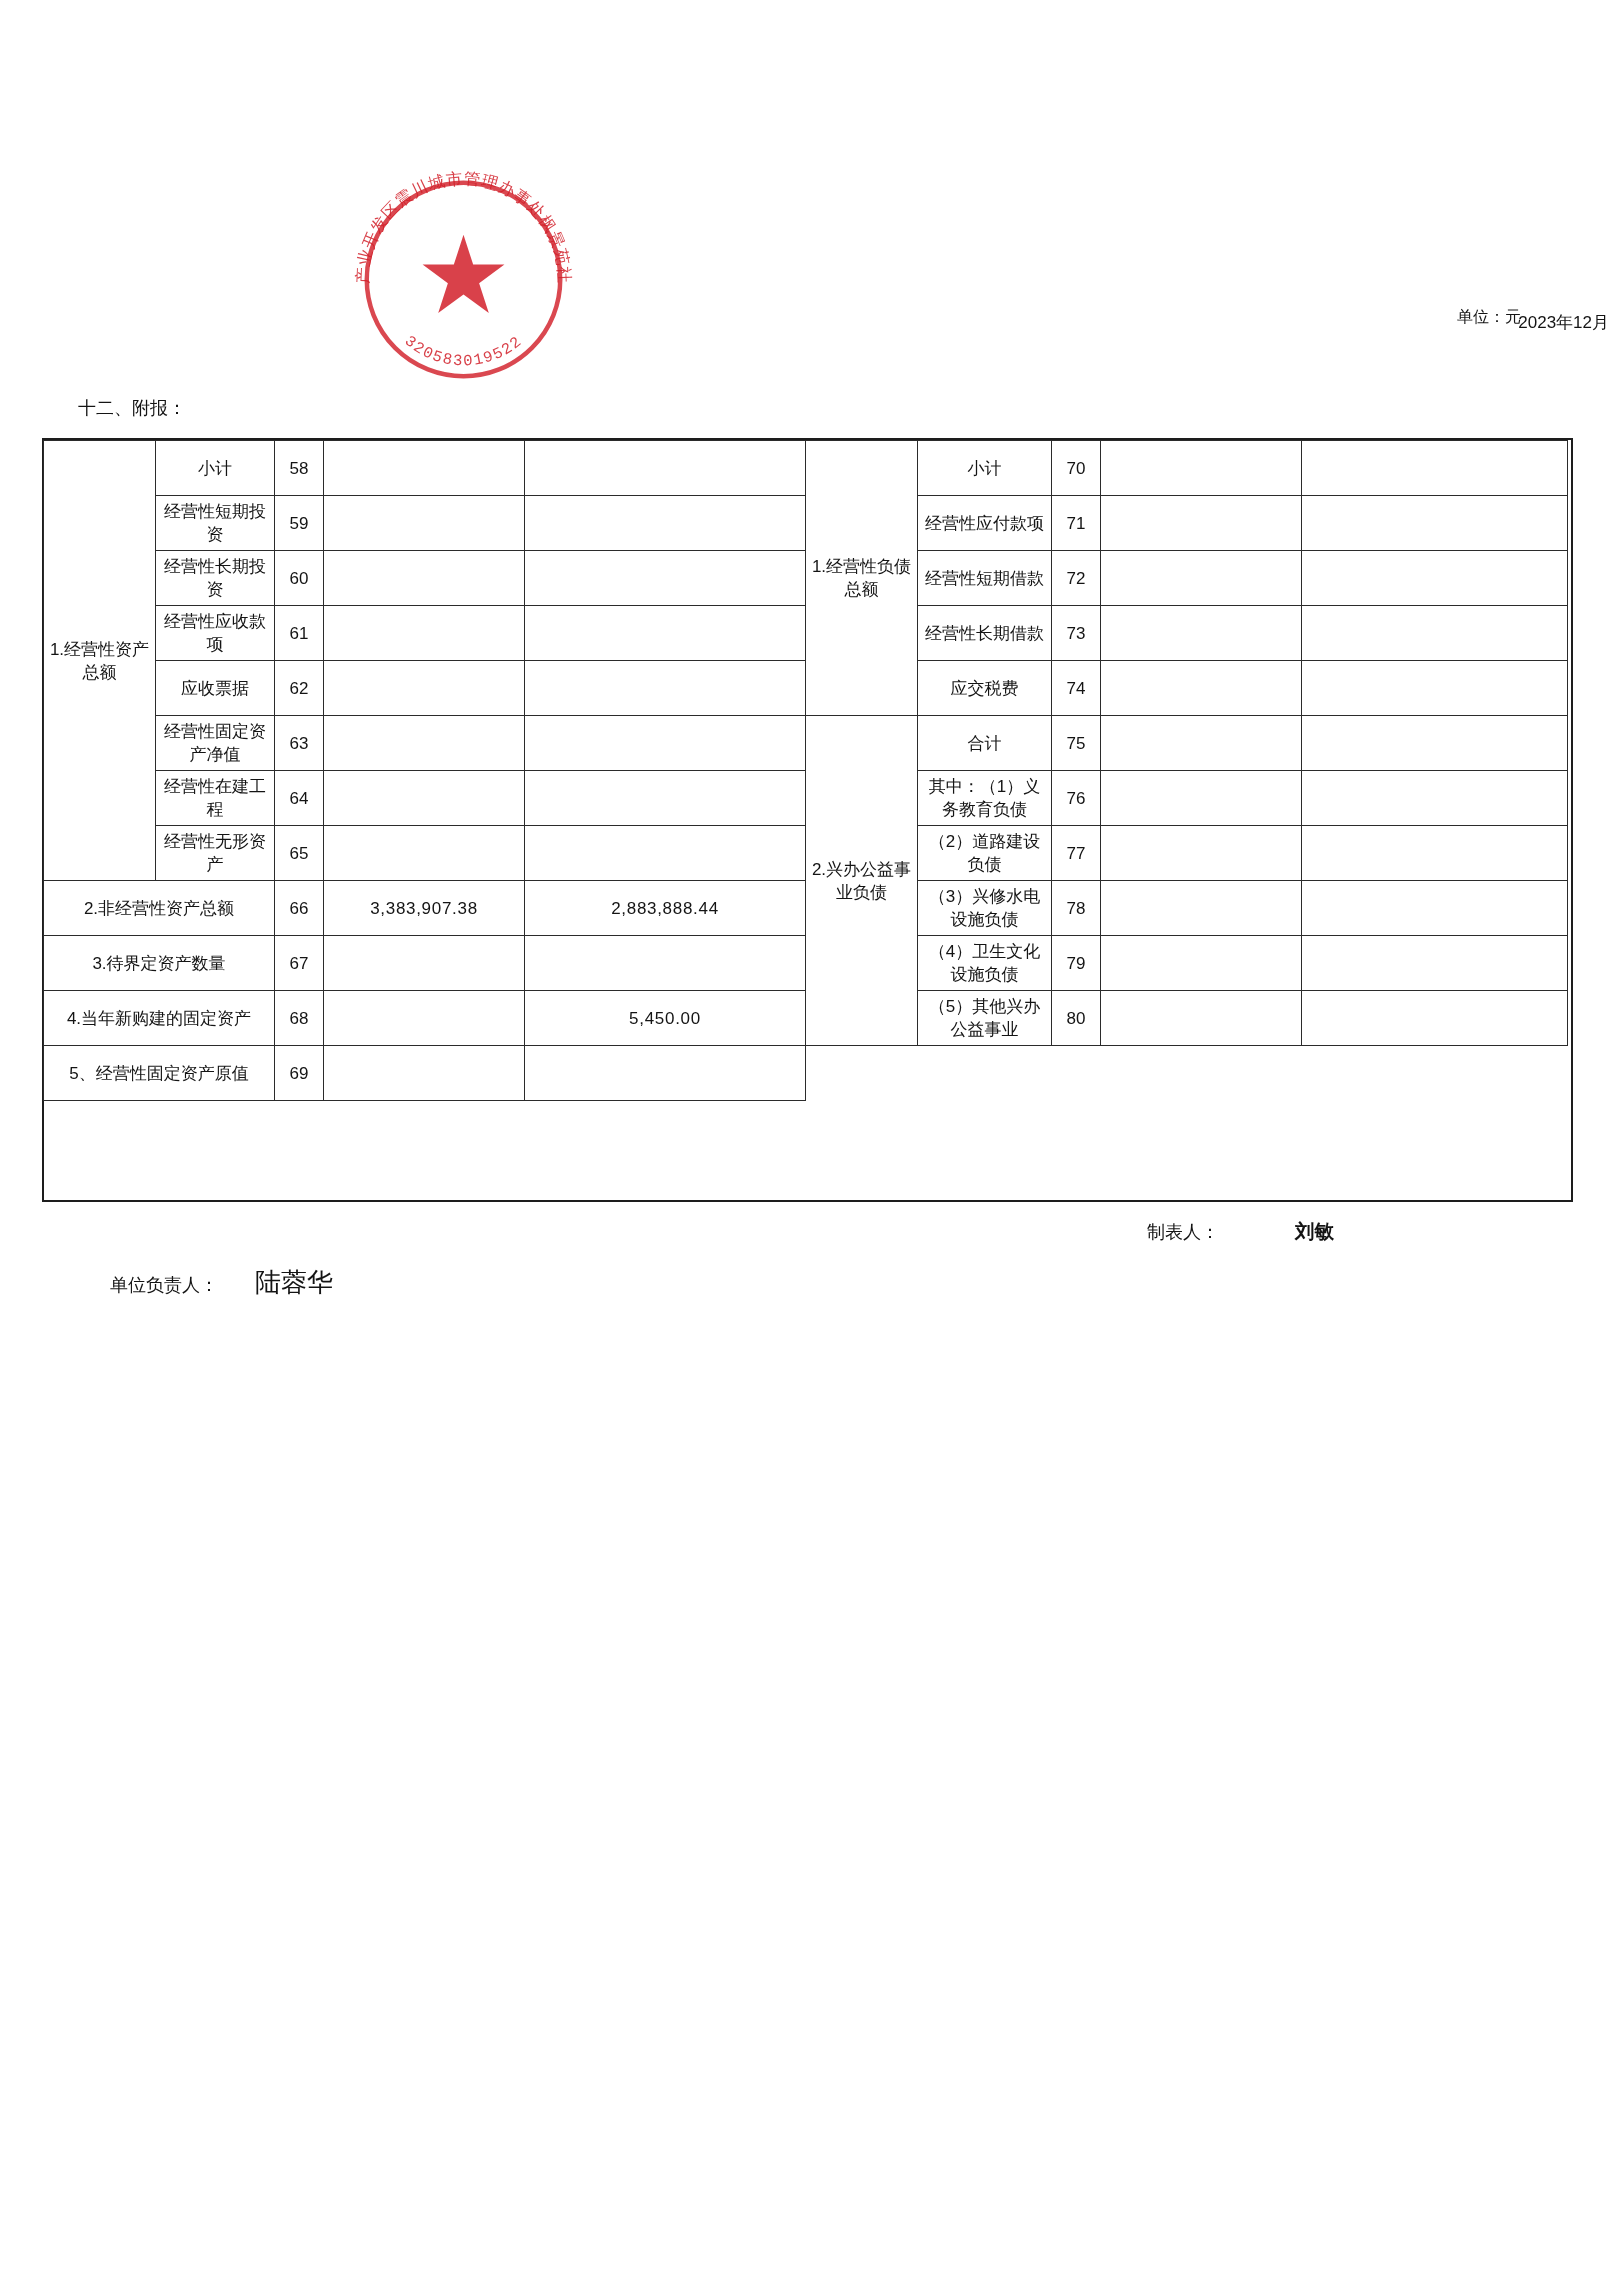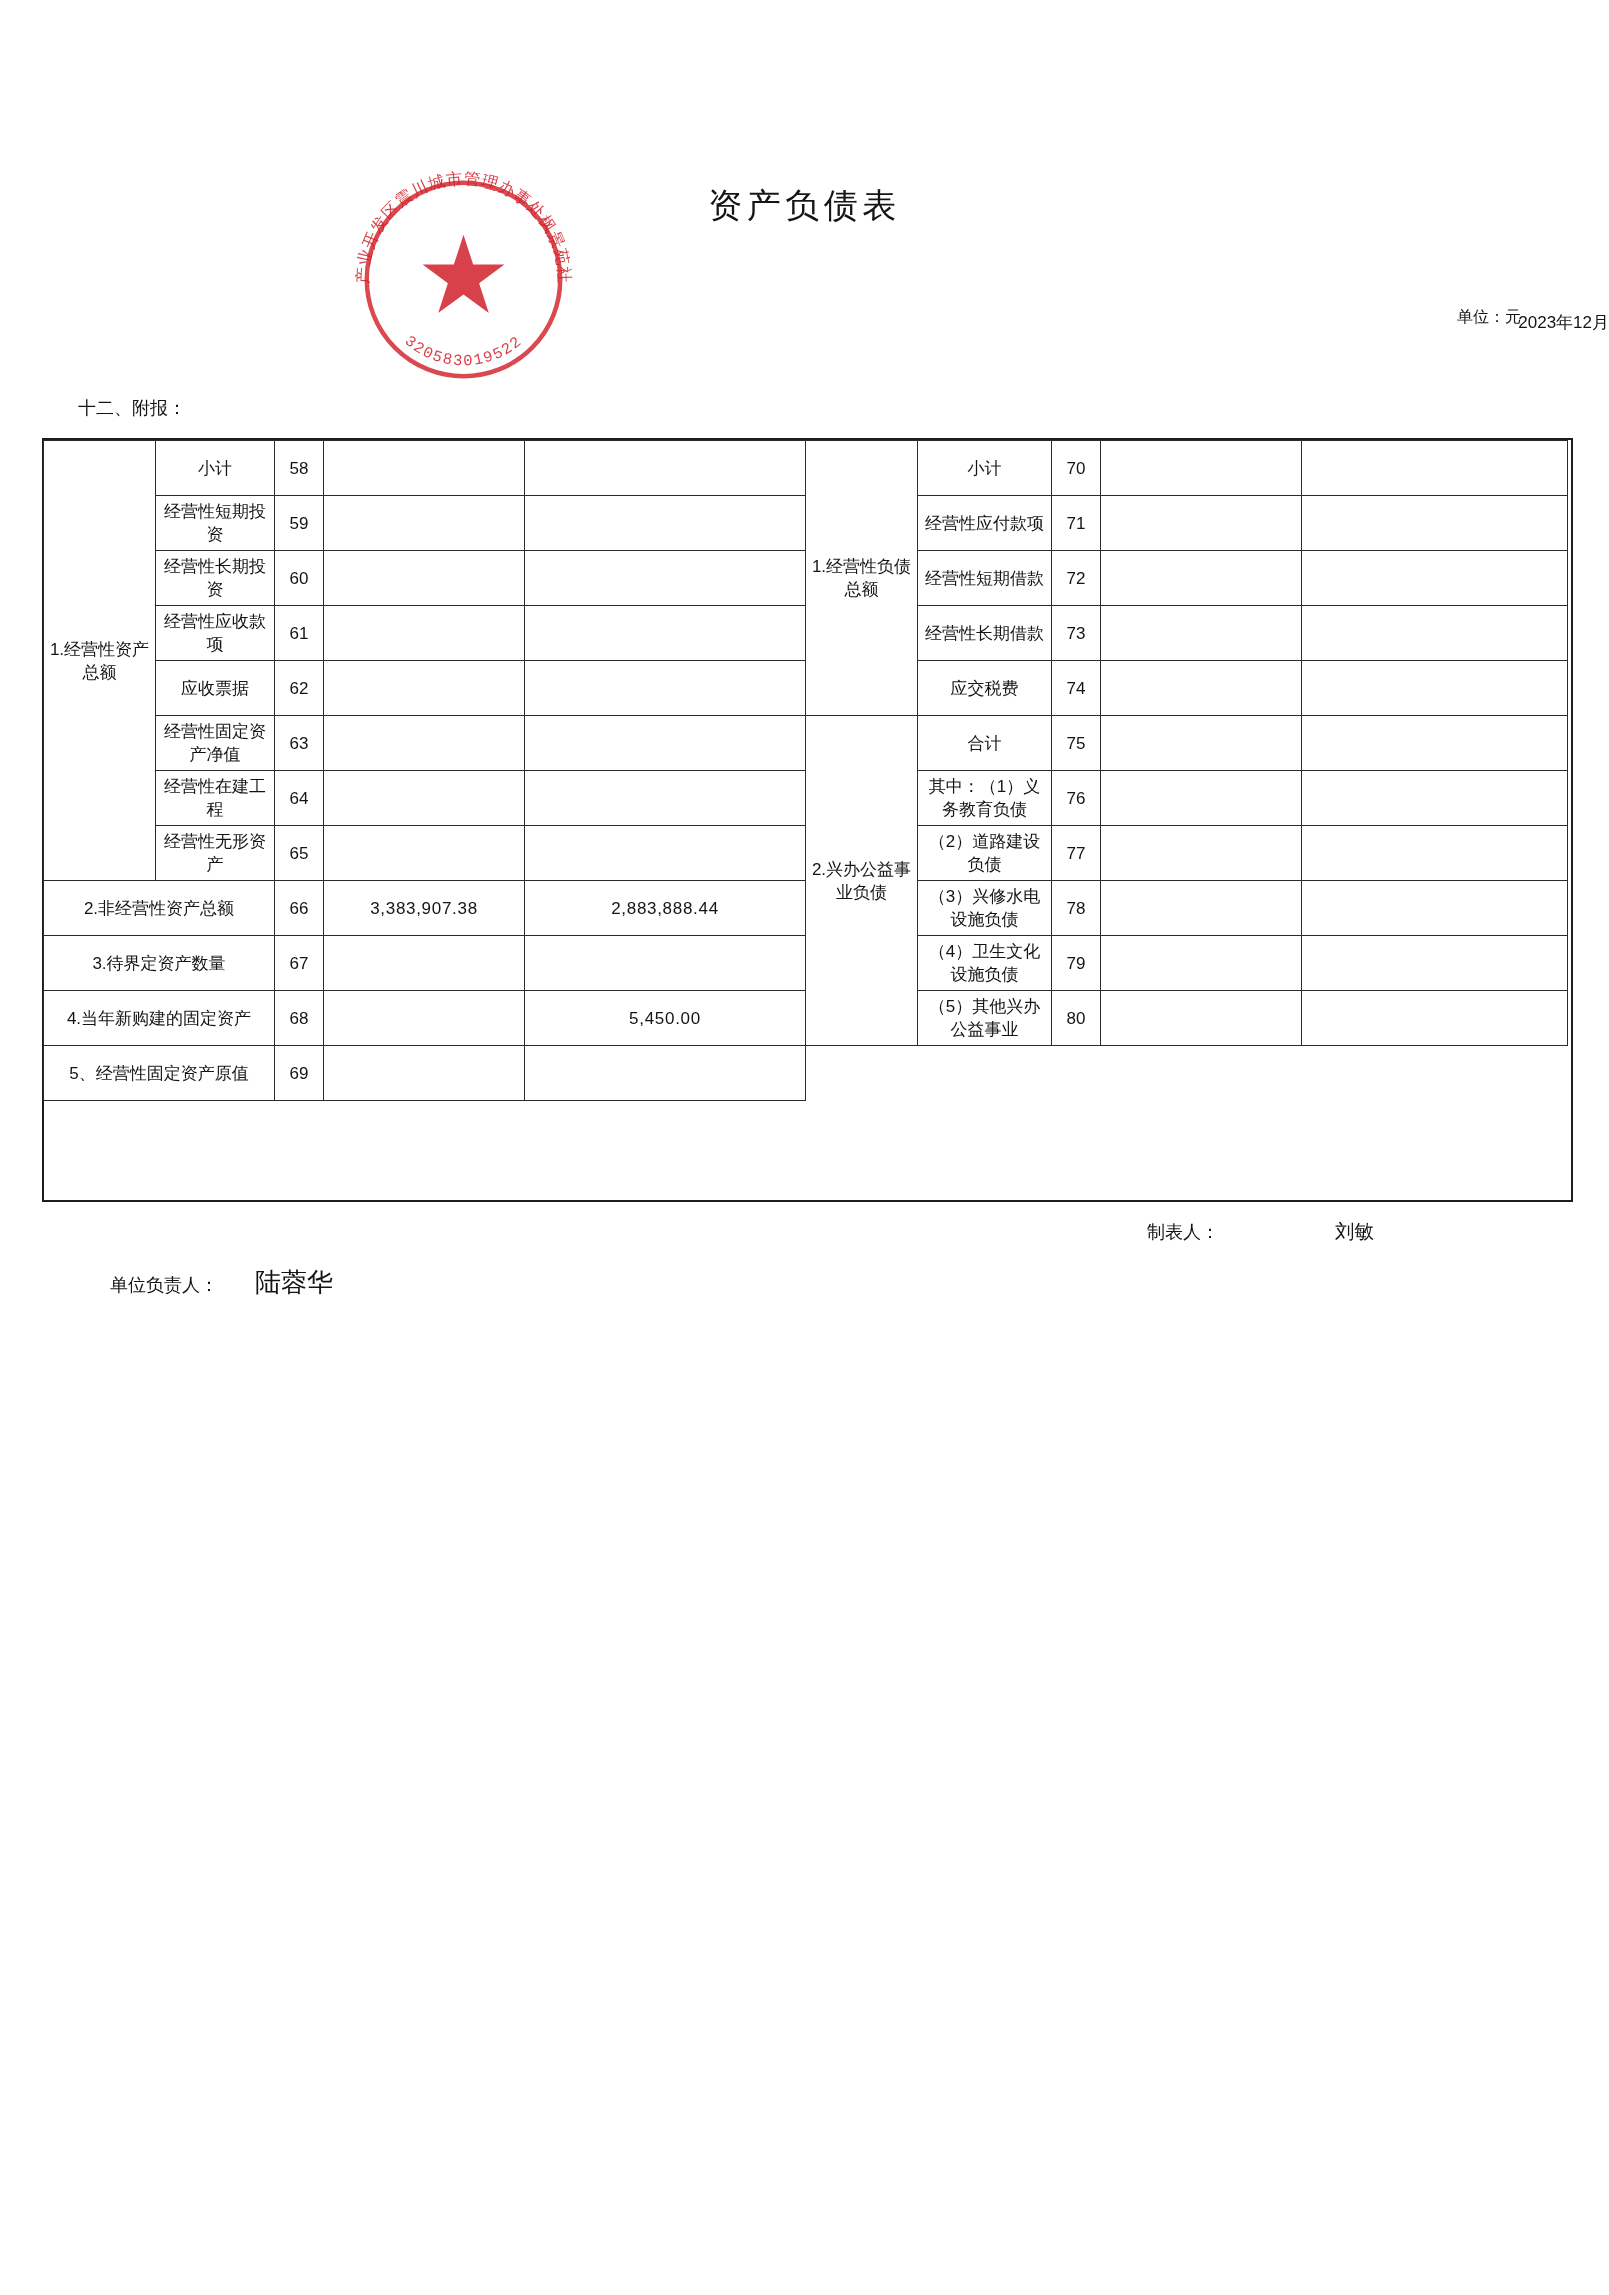--- a/index.html
+++ b/index.html
@@ -139,31 +139,31 @@
   }
   .sig-right {
     position: absolute;
     left: 1147px;
     top: 1218px;
     font-size: 18px;
     color: #141414;
   }
   .sig-right .name {
     display: inline-block;
-    margin-left: 116px;
+    margin-left: 76px;
     font-family: "Liberation Serif", "DejaVu Serif", serif;
     font-size: 19.4px;
+    font-weight: bold;
   }
 </style>
 </head>
 <body>
 
 <div class="page">
 
-  <div class="doc-title">资产负债表</div>
 
 
   <div class="period">2023年12月</div>
 
   <div class="unit-note">单位：元</div>
 
   <div class="attach-note">十二、附报：</div>
 
   <div class="seal">
     <svg width="253" height="253" viewBox="0 0 340 340" xmlns="http://www.w3.org/2000/svg">

